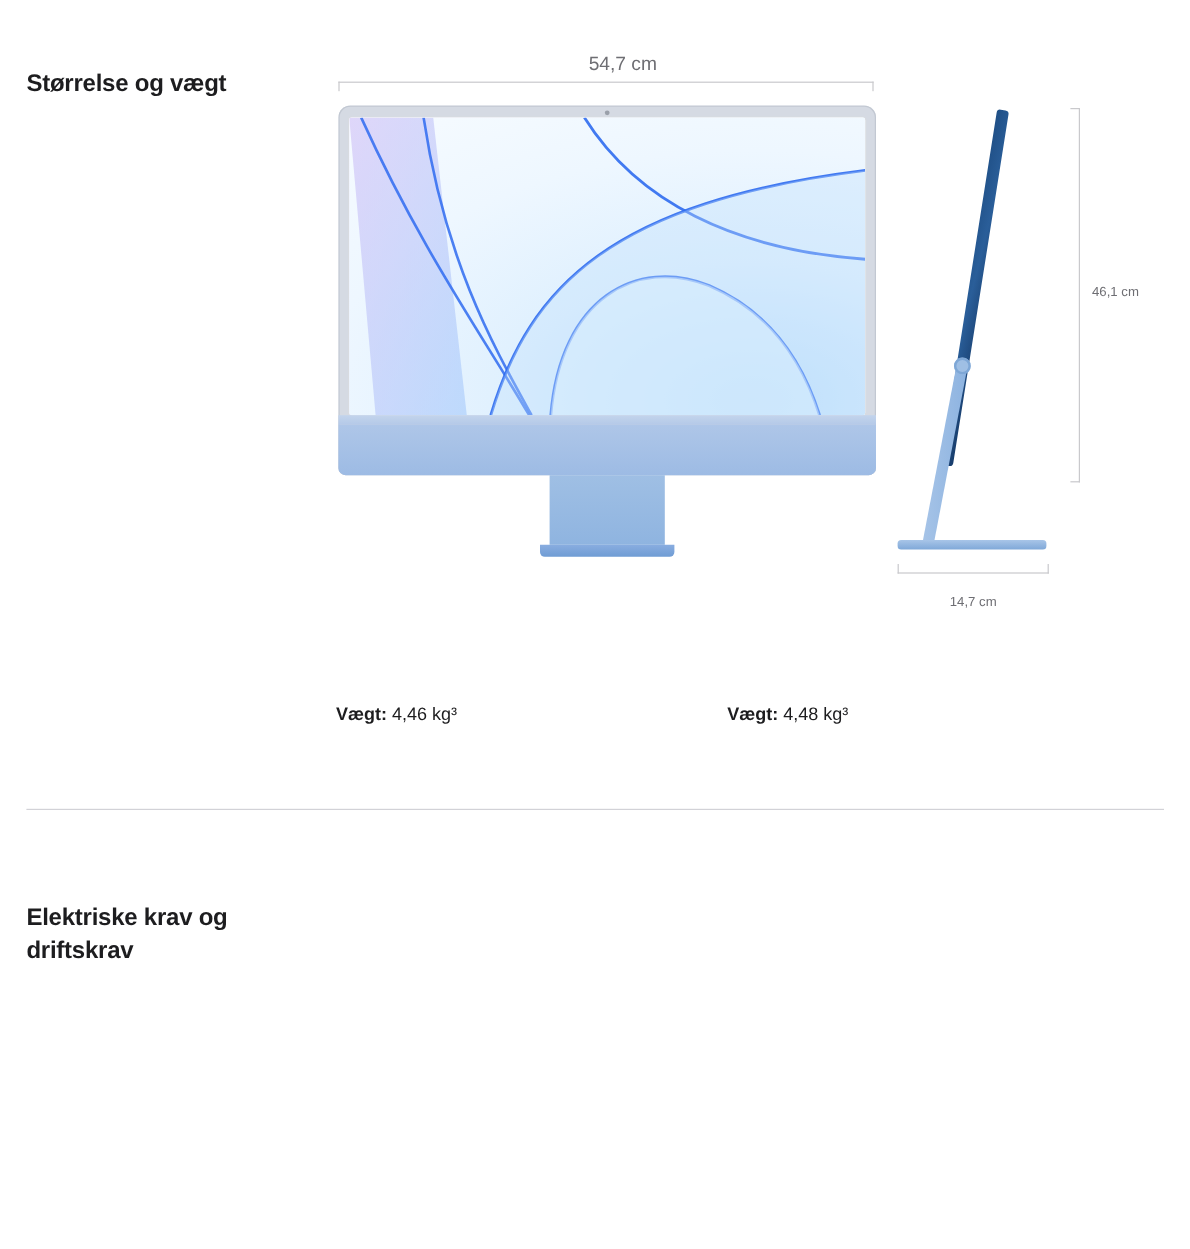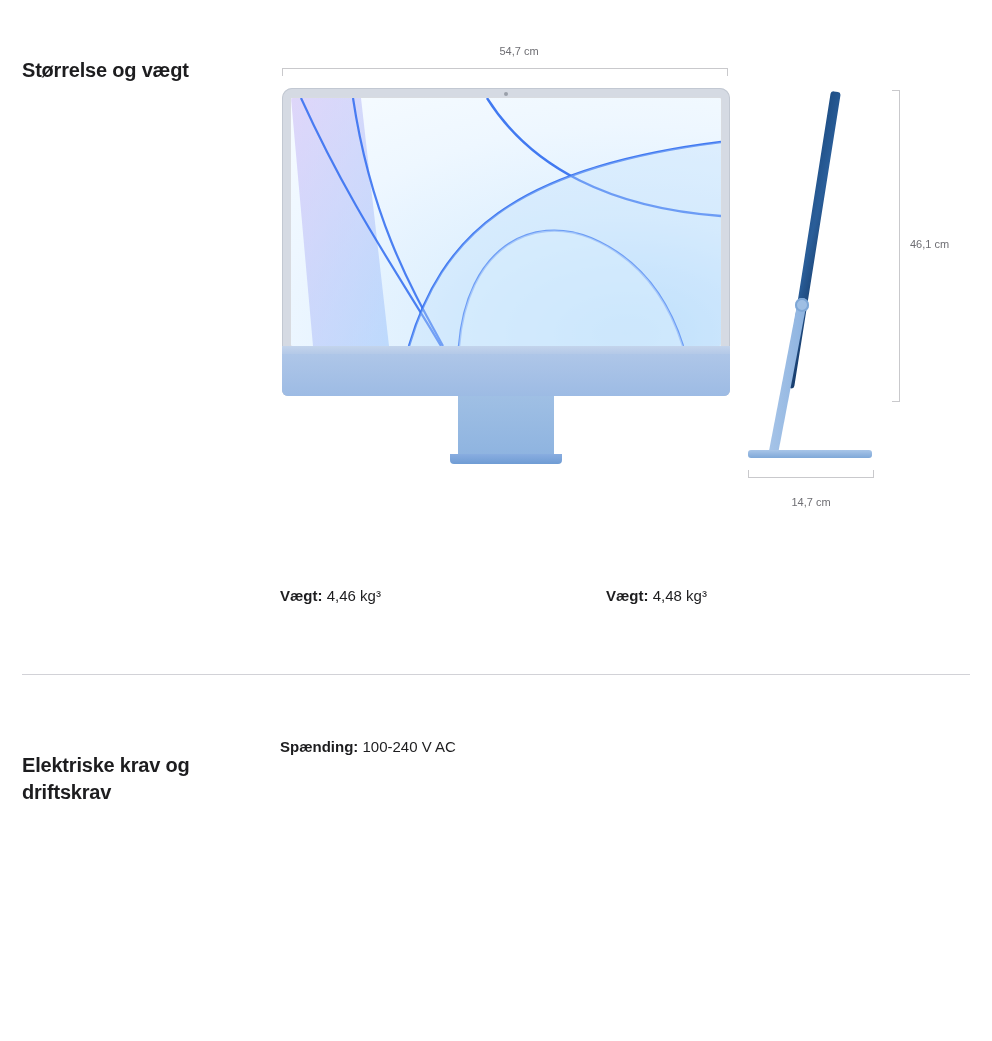--- a/index.html
+++ b/index.html
@@ -56,21 +56,21 @@
     height: 520px;
   }
 
   
   .dim-top-label {
     position: absolute;
     left: 196px;
     top: 15px;
     width: 130px;
     text-align: center;
-    font-size: 11px;
+    font-size: 16px;
     color: #6e6e73;
   }
   .dim-top-line {
     position: absolute;
     left: 24px;
     top: 38px;
     width: 446px;
     height: 8px;
     border-top: 1px solid #c9c9cc;
     border-left: 1px solid #c9c9cc;
@@ -363,20 +363,16 @@
       </div>
     </div>
   </div>
 
   <div class="divider"></div>
 
   <div class="section-electrical">
     <h2 class="section-heading" id="heading-electrical">Elektriske krav og driftskrav</h2>
 
     <div class="spec-list">
-      <div class="spec-item">
-        <span class="spec-label">Spænding:</span>
-        <span class="spec-value">100-240 V AC</span>
-      </div>
     </div>
   </div>
 
 </div>
 
 </body></html>

